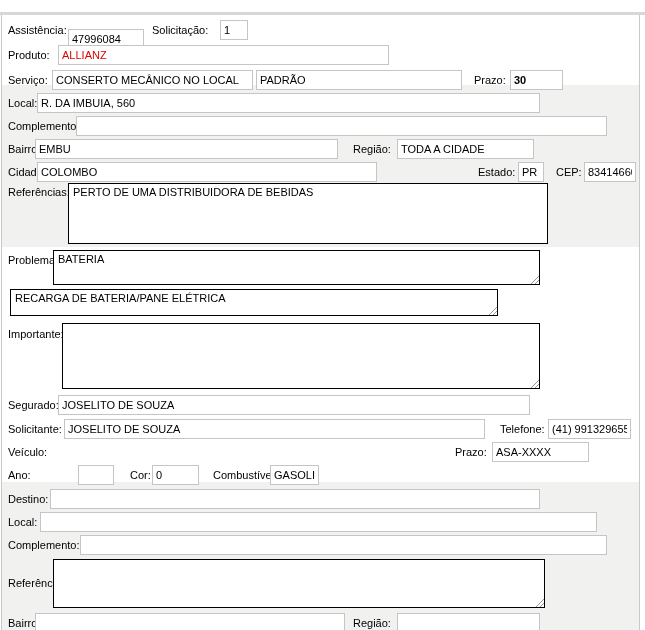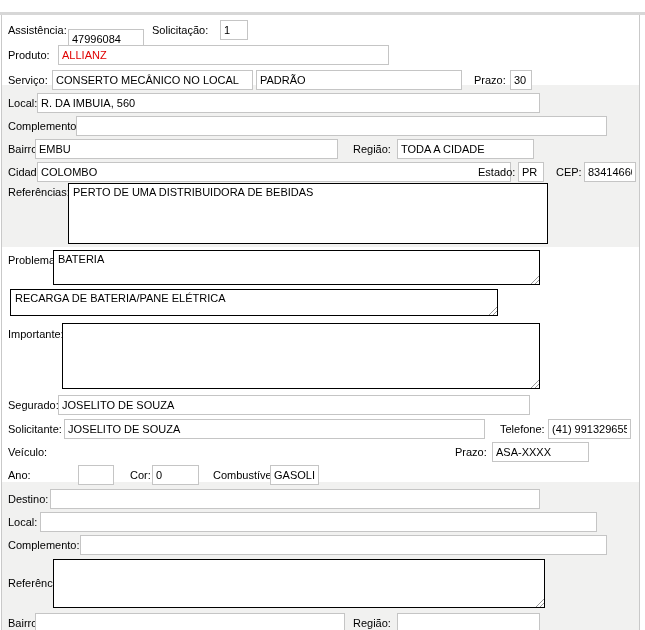--- a/index.html
+++ b/index.html
@@ -39,35 +39,35 @@
   <span class="lbl" style="left:152px;top:12px;">Solicitação:</span>
   <input class="fld" style="left: 220px; top: 8px; width: 28px;" value="1">
 
   <span class="lbl" style="left:8px;top:37px;text-align:right;">Produto:</span>
   <input class="fld" style="left: 58px; top: 33px; width: 331px; color: rgb(224, 0, 0);" value="ALLIANZ">
 
   <span class="lbl" style="left:8px;top:62px;">Serviço:</span>
   <input class="fld" style="left: 52px; top: 58px; width: 201px;" value="CONSERTO MECÂNICO NO LOCAL">
   <input class="fld" style="left: 256px; top: 58px; width: 206px;" value="PADRÃO">
   <span class="lbl" style="left:474px;top:62px;">Prazo:</span>
-  <input class="fld" style="left: 510px; top: 58px; width: 22px;" value="30">
+  <input class="fld" style="left: 510px; top: 58px; width: 53px; font-weight: bold;" value="30">
 
   <span class="lbl" style="left:8px;top:85px;">Local:</span>
   <input class="fld" style="left: 37px; top: 81px; width: 503px;" value="R. DA IMBUIA, 560">
 
   <span class="lbl" style="left:8px;top:108px;">Complemento:</span>
   <input class="fld" style="left: 76px; top: 104px; width: 531px;" value="">
 
   <span class="lbl" style="left:8px;top:131px;">Bairro:</span>
   <input class="fld" style="left: 35px; top: 127px; width: 303px;" value="EMBU">
   <span class="lbl" style="left:353px;top:131px;">Região:</span>
   <input class="fld" style="left: 397px; top: 127px; width: 137px;" value="TODA A CIDADE">
 
   <span class="lbl" style="left:8px;top:154px;">Cidade:</span>
-  <input class="fld" style="left: 37px; top: 150px; width: 474px;" value="COLOMBO">
+  <input class="fld" style="left: 37px; top: 150px; width: 340px;" value="COLOMBO">
   <span class="lbl" style="left:478px;top:154px;">Estado:</span>
   <input class="fld" style="left: 518px; top: 150px; width: 26px;" value="PR">
   <span class="lbl" style="left:556px;top:154px;">CEP:</span>
   <input class="fld" style="left: 584px; top: 150px; width: 52px;" value="83414660">
 
   <span class="lbl" style="left:8px;top:174px;">Referências:</span>
   <textarea class="ta" style="left: 68px; top: 171px; width: 480px; height: 61px;">PERTO DE UMA DISTRIBUIDORA DE BEBIDAS</textarea>
 
   <span class="lbl" style="left:8px;top:242px;">Problema:</span>
   <textarea class="ta" style="left: 53px; top: 238px; width: 487px; height: 35px;">BATERIA</textarea>

